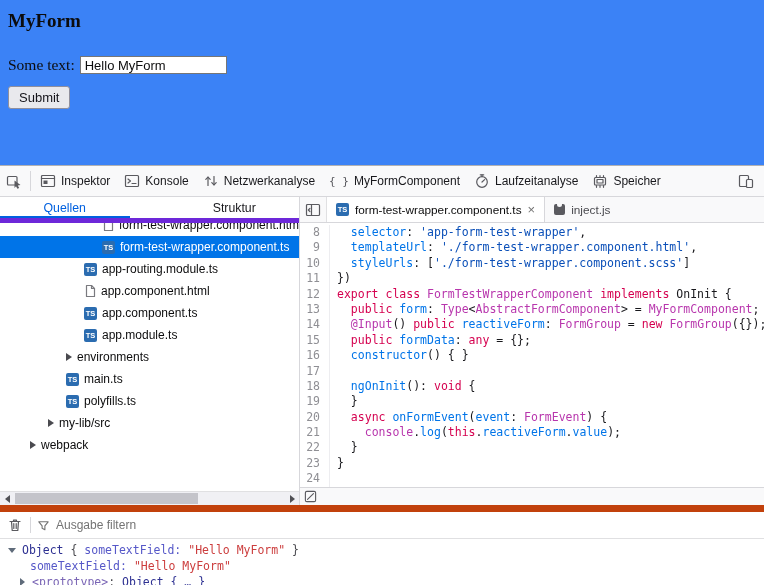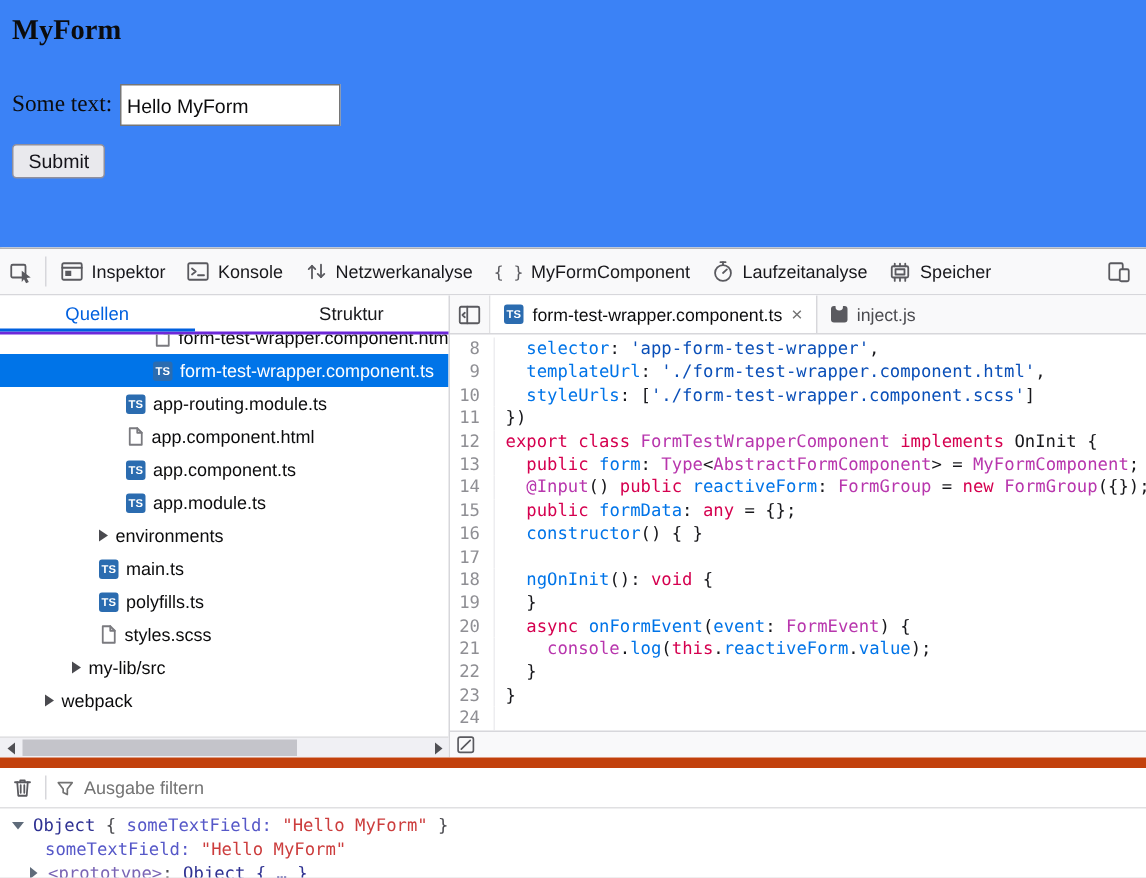--- a/index.html
+++ b/index.html
@@ -4,21 +4,21 @@
 <style>
   * { box-sizing: border-box; margin: 0; padding: 0; }
   html,body { width:764px; height:585px; overflow:hidden; background:#fff;
     font-family:"Liberation Sans", sans-serif; color:#0c0c0d; }
   body { position:relative; box-shadow: inset 0 0 0 1px #c8c8cc; }
 
   
   .page-section { position:absolute; top:0; left:0; width:764px; height:165px; background:#3b82f6; padding:10px 8px; }
   .page-h1 { font-family:"Liberation Serif", serif; font-size:19px; font-weight:bold; margin-bottom:24px; }
   .form-row { display:flex; align-items:center; gap:5px; font-family:"Liberation Serif", serif; font-size:15.5px; }
-  .text-input { width:147px; height:28px; border:1px solid #767676; border-radius:0;
+  .text-input { width:147px; height:18px; border:1px solid #767676; border-radius:0;
     font-family:"Liberation Sans", sans-serif; font-size:13px; padding:0 4px; color:#0c0c0d; background:#fff; }
   .submit-btn { margin-top:12px; background:#e9e9ed; border:1px solid #8f8f9d; border-radius:3px;
     font-family:"Liberation Sans", sans-serif; font-size:13px; padding:3px 10px; color:#15141a; }
 
   
   .devtools { position:absolute; top:165px; left:0; right:0; bottom:0; border-top:1px solid #b1b1b3; background:#fff; }
 
   .toolbar { height:31px; display:flex; align-items:stretch; background:#f9f9fa;
     border-bottom:1px solid #d7d7db; overflow:hidden; white-space:nowrap; }
   .tool-btn { width:28px; display:flex; align-items:center; justify-content:center; color:#5a5a5f; flex:none; }
@@ -28,21 +28,21 @@
   .tool-tab .icw, .tool-btn .icw { display:flex; color:#5a5a5f; }
   .tool-tab.active .icw { color:#0060df; }
   .ic-braces { font-family:"DejaVu Sans Mono", monospace; font-size:11px; color:#5a5a5f; }
   .tspacer { flex:1; }
   svg.ic { display:block; }
 
   .dbg-main { position:absolute; top:31px; bottom:80px; left:0; right:0; display:flex; }
 
   
   .sidebar { width:300px; flex:none; position:relative; border-right:1px solid #d7d7db; background:#fff; }
-  .side-tabs { height:26px; display:flex; border-bottom:2px solid #6d28d9;gap:40px; }
+  .side-tabs { height:26px; display:flex; border-bottom:5px solid #6d28d9;gap:40px; }
   .side-tab { flex:1; display:flex; align-items:center; justify-content:center; font-size:12.3px; color:#18181c; }
   .side-tab.active { color:#0060df; box-shadow: inset 0 -2px 0 #0060df; }
   .tree { position:absolute; top:26px; bottom:14px; left:0; right:0; overflow:hidden; }
   .trow { height:22px; display:flex; align-items:center; gap:5px; font-size:12px; color:#0c0c0d; overflow:hidden; white-space:nowrap; }
   .trow.sel { background:#0074e8; color:#fff; }
   .trow.clip { margin-top:-9px; }
   .tw { width:0; height:0; border-left:6px solid #4a4a4f; border-top:4px solid transparent; border-bottom:4px solid transparent; flex:none; }
   .ts-badge { width:13px; height:13px; background:#2b6cb0; color:#fff; border-radius:2px; flex:none;
     display:inline-flex; align-items:center; justify-content:center; font-size:7.5px; font-weight:bold; }
   .ficon { flex:none; display:flex; color:#7a7a7f; }
@@ -242,29 +242,20 @@
             <span>environments</span>
           </div>
           <div class="trow" style="padding-left: 66px;">
             <span class="ts-badge">TS</span>
             <span>main.ts</span>
           </div>
           <div class="trow" style="padding-left: 66px;">
             <span class="ts-badge">TS</span>
             <span>polyfills.ts</span>
           </div>
-          <div class="trow" style="padding-left: 66px;">
-            <span class="ficon">
-              <svg class="ic" width="12" height="14" viewBox="0 0 12 14" fill="none" stroke="currentColor" stroke-width="1.2" stroke-linecap="round" stroke-linejoin="round">
-                <path d="M2.5 1.5 H7.5 L10.5 4.5 V12.5 H2.5 Z"></path>
-                <path d="M7.5 1.5 V4.5 H10.5"></path>
-              </svg>
-            </span>
-            <span>styles.scss</span>
-          </div>
           <div class="trow" style="padding-left: 48px;">
             <span class="tw"></span>
             <span>my-lib/src</span>
           </div>
           <div class="trow" style="padding-left: 30px;">
             <span class="tw"></span>
             <span>webpack</span>
           </div>
         </div>
       <div class="hscroll">

